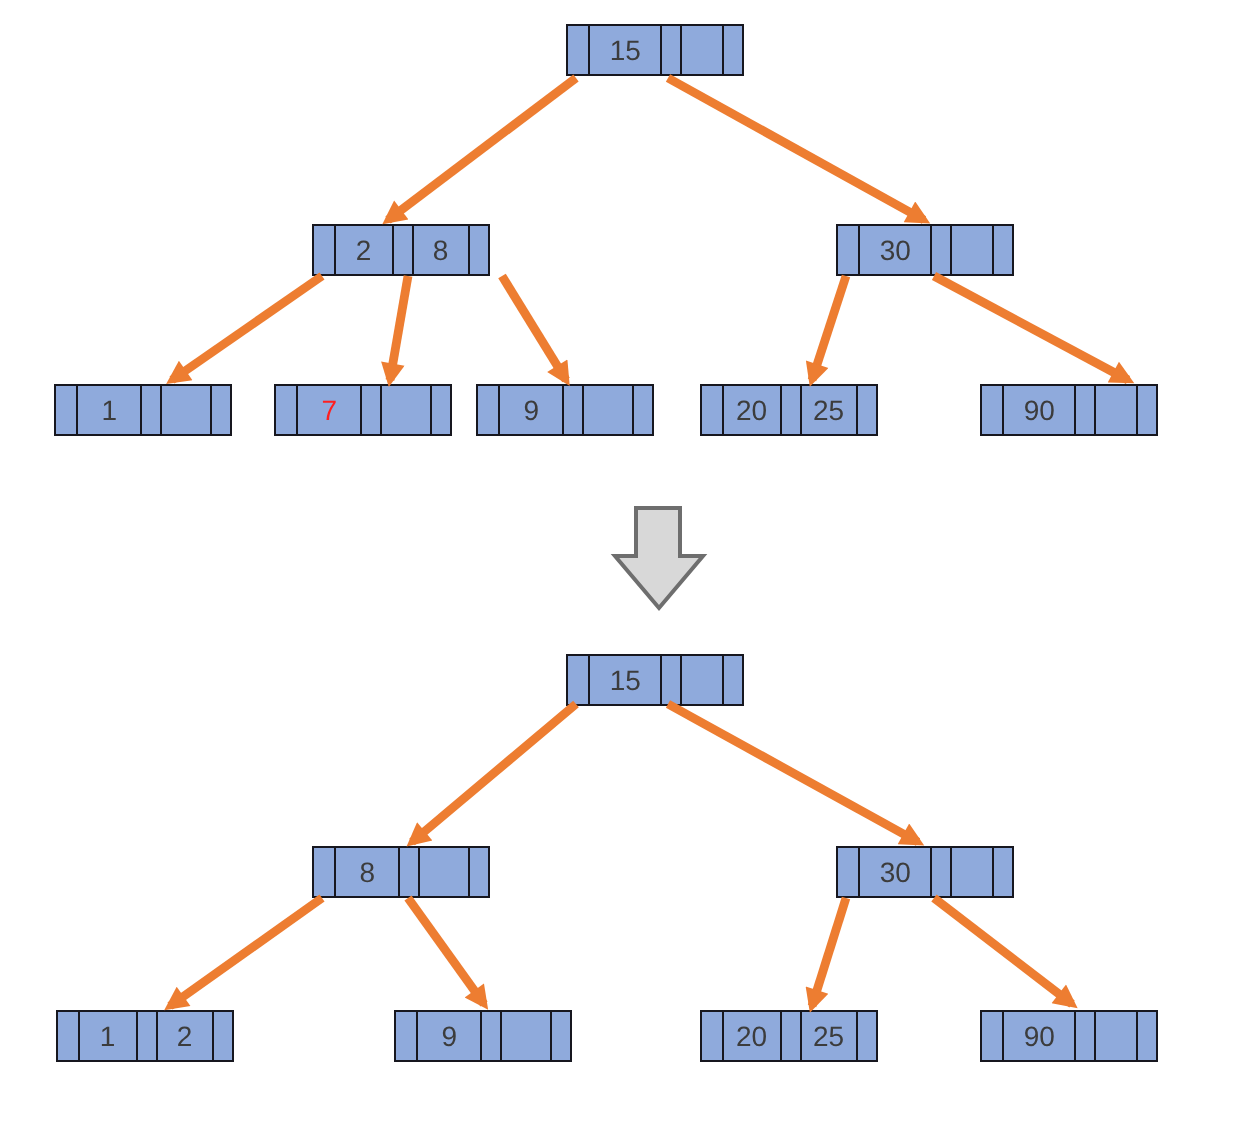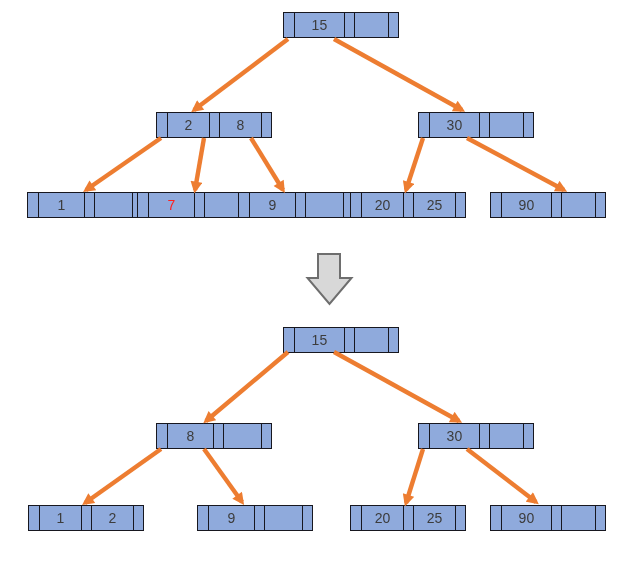--- a/index.html
+++ b/index.html
@@ -7,21 +7,21 @@
     position:relative;
     width:628px;height:567px;
     background:var(--bg,#ffffff);
     overflow:hidden;
     font-family:"Liberation Sans", sans-serif;
   }
   #nodes-layer{position:absolute;inset:0;z-index:1;}
   #overlay{position:absolute;left:0;top:0;z-index:2;pointer-events:none;}
   .bnode{
     position:absolute;
-    width:116px;height:26px;
+    width:89px;height:26px;
     display:flex;
     background:var(--node-fill);
     border:1.4px solid var(--node-border);
     box-sizing:border-box;
     z-index:1;
   }
   .bnode > div{box-sizing:border-box;height:100%;}
   .bnode > div + div{border-left:1.3px solid var(--node-border);}
   .ptr{width:10px;flex:0 0 10px;}
   .key{

